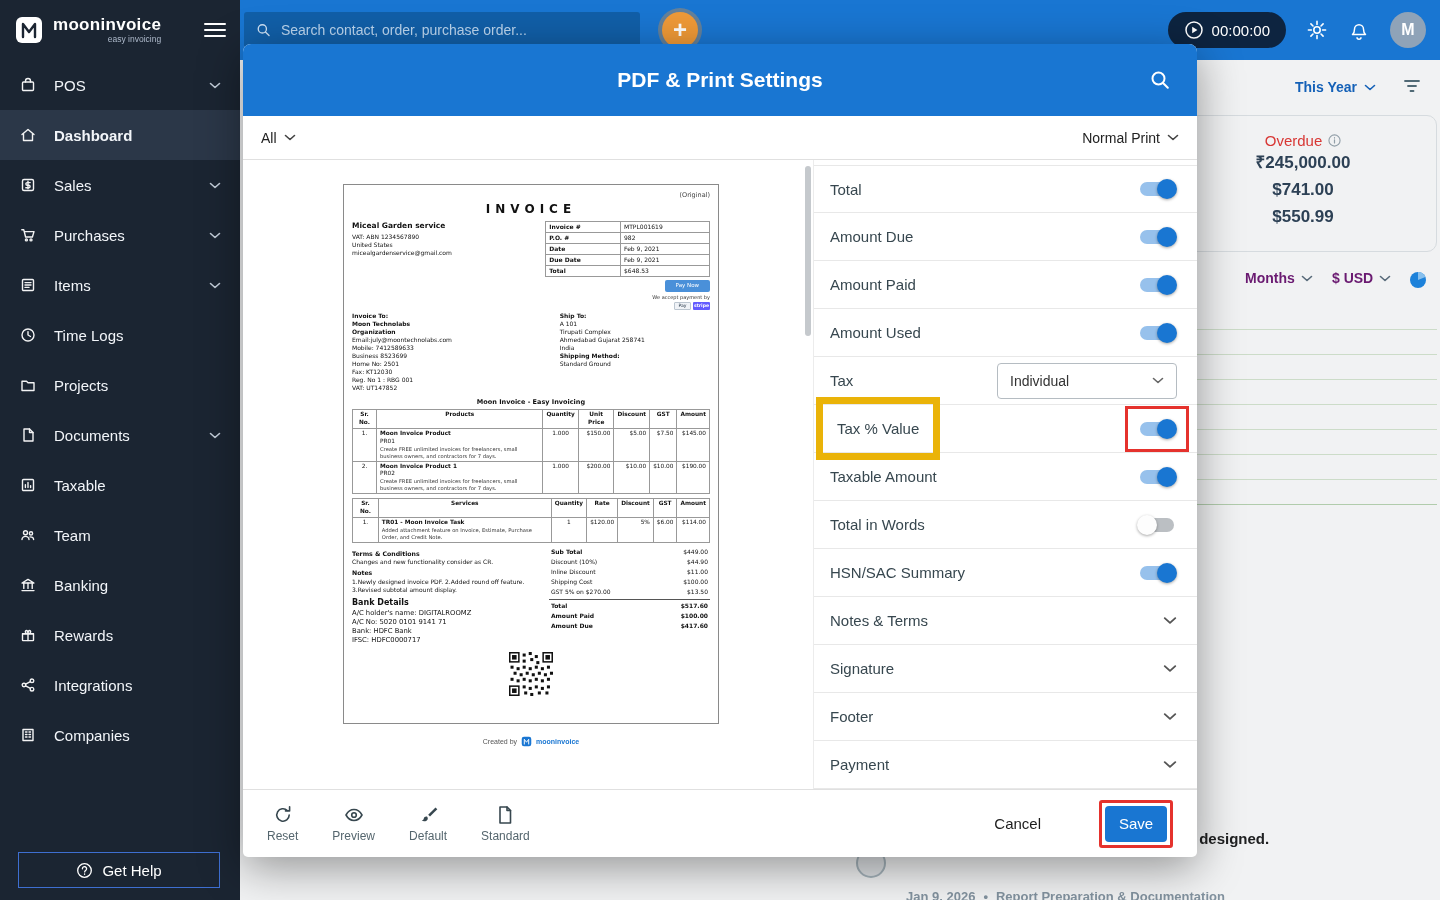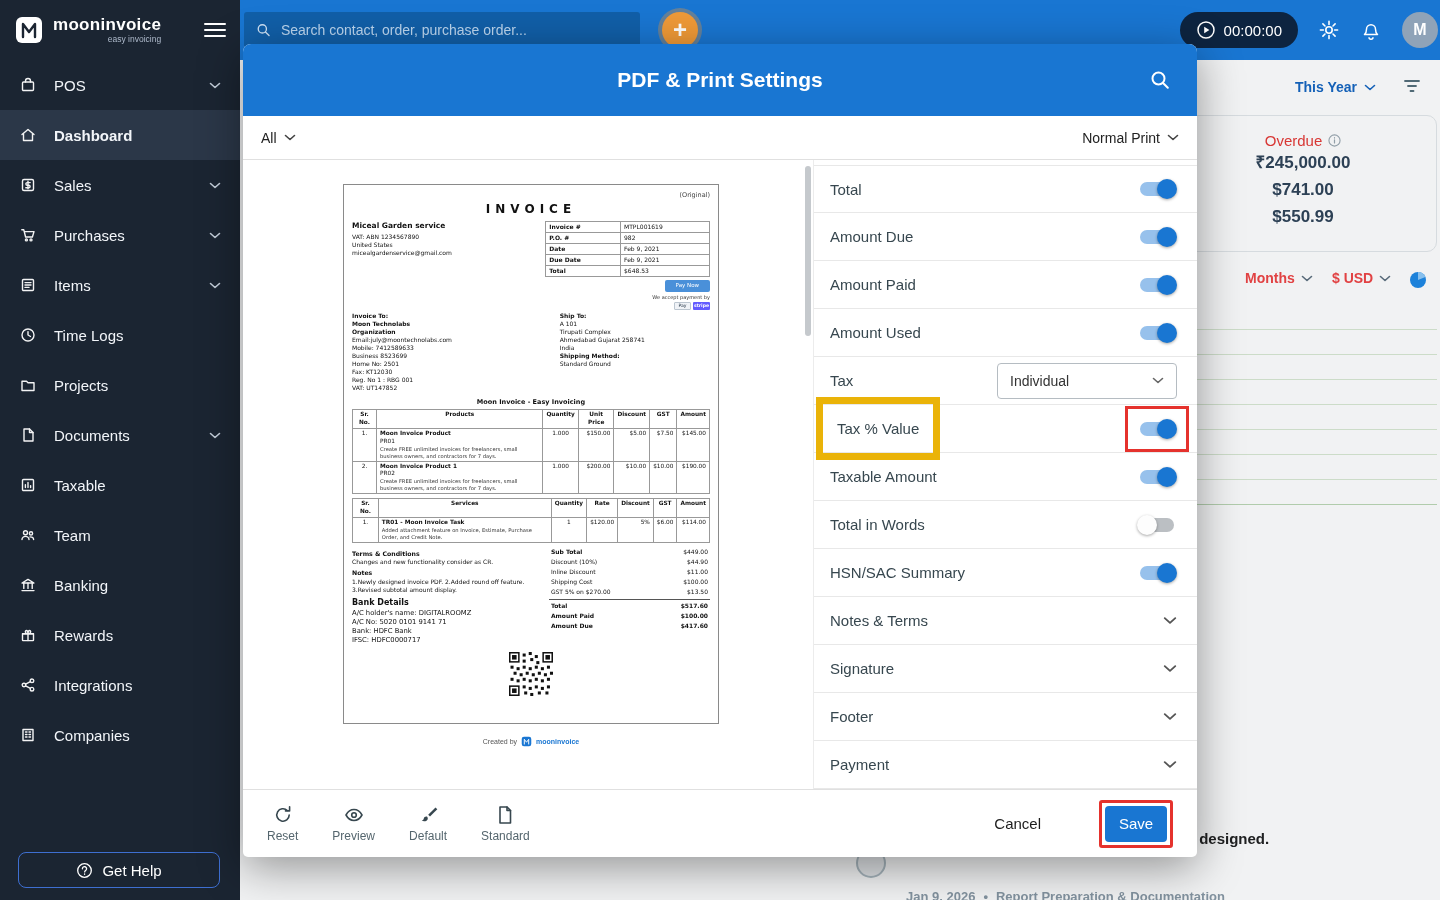--- a/index.html
+++ b/index.html
@@ -5,51 +5,51 @@
   *{margin:0;padding:0;box-sizing:border-box}
   html,body{width:1440px;height:900px;overflow:hidden;background:#fff;font-family:"Liberation Sans",sans-serif}
   .stage{position:relative;width:1440px;height:900px;overflow:hidden}
 
   
   .topbar{position:absolute;left:240px;top:0;width:1200px;height:60px;background:#1976d2;z-index:20;display:flex;align-items:center}
   .search{margin-left:4px;width:396px;height:36px;background:#115fa8;border-radius:3px;display:flex;align-items:center;padding:0 12px;gap:10px}
   .search input{background:transparent;border:none;outline:none;color:#fff;font-size:14px;width:100%}
   .search input::placeholder{color:#bcd6ef}
   .plus{width:36px;height:36px;border-radius:50%;background:#f09a37;margin-left:22px;display:flex;align-items:center;justify-content:center;color:#fff;font-size:24px;font-weight:bold;box-shadow:0 0 0 4px rgba(242,153,55,.35);cursor:pointer;line-height:1}
-  .top-right{margin-left:auto;display:flex;align-items:center;gap:20px;padding-right:2px}
+  .top-right{margin-left:auto;display:flex;align-items:center;gap:20px;padding-right:14px}
   .timer{height:36px;background:#0d2440;border-radius:18px;display:flex;align-items:center;gap:8px;padding:0 16px;font-size:15px;color:#fff;cursor:pointer}
   .topicon{width:22px;height:22px;cursor:pointer}
   .avatar{width:36px;height:36px;border-radius:50%;background:#8fa3b8;color:#fff;font-weight:bold;font-size:16px;display:flex;align-items:center;justify-content:center;cursor:pointer}
 
   
   .sidebar{position:absolute;left:0;top:0;width:240px;height:900px;background:#1b2532;z-index:30;color:#fff}
   .side-head{height:60px;display:flex;align-items:center;padding:0 14px;gap:9px}
   .logo-mark{width:30px;height:30px;flex:none}
   .logo-text{display:flex;flex-direction:column;line-height:1}
   .logo-text .big{font-size:17px;font-weight:bold;letter-spacing:.3px}
   .logo-text .small{font-size:8.5px;color:#aebacb;text-align:right;margin-top:2px}
   .burger{margin-left:auto;cursor:pointer}
   .nav-item{height:50px;display:flex;align-items:center;padding:0 19px;gap:17px;font-size:15px;color:#f2f5f9;cursor:pointer}
   .nav-item.active{background:#2b3748;font-weight:bold}
   .nav-item .chev{margin-left:auto}
   .ic{width:18px;height:18px;stroke:#fff;fill:none;stroke-width:1.4;stroke-linecap:round;stroke-linejoin:round;opacity:.95;flex:none}
   .chev{width:12px;height:7px;stroke:#c2ccd8;fill:none;stroke-width:1.6;stroke-linecap:round;stroke-linejoin:round}
-  .get-help{position:absolute;left:18px;right:20px;bottom:12px;height:36px;border:1px solid #3e6fd1;border-radius:8px;display:flex;align-items:center;justify-content:center;gap:9px;font-size:15px;color:#fff;cursor:pointer}
+  .get-help{position:absolute;left:18px;right:20px;bottom:12px;height:36px;border:1px solid #3e6fd1;border-radius:0;display:flex;align-items:center;justify-content:center;gap:9px;font-size:15px;color:#fff;cursor:pointer}
 
   
   .dash{position:absolute;left:240px;top:60px;width:1200px;height:840px;background:#fff;z-index:1}
   .period{position:absolute;top:19px;left:1055px;color:#1565c0;font-weight:bold;font-size:14px;display:flex;gap:7px;align-items:center;cursor:pointer}
   .period .chev{stroke:#1565c0}
   .filter-ic{position:absolute;top:17px;left:1162px;cursor:pointer}
   .overdue-card{position:absolute;left:720px;top:55px;width:477px;height:137px;border:1px solid #e3e7ea;border-radius:10px;background:#fff}
   .overdue-col{position:absolute;right:28px;top:16px;width:210px;text-align:center}
   .overdue-label{color:#e53935;font-size:15px;display:flex;align-items:center;justify-content:center;gap:6px}
   .overdue-amt{font-size:17px;font-weight:bold;color:#2f4358;line-height:27px}
   .months-row{position:absolute;top:205px;left:720px;width:477px;height:30px}
-  .mr-item{position:absolute;top:5px;display:flex;align-items:center;gap:6px;color:#ef4444;font-size:14px;font-weight:bold;cursor:pointer}
+  .mr-item{position:absolute;top:5px;display:flex;align-items:center;gap:6px;color:#701a75;font-size:14px;font-weight:bold;cursor:pointer}
   .mr-item .chev{stroke:#5d6f7e}
   .grid-lines{position:absolute;left:720px;top:245px;width:477px}
   .gl{height:25px;border-bottom:1px solid #d8e8d2}
   .gl.dark{border-bottom-color:#bcd7b4}
   .act-avatar{position:absolute;left:616px;top:788px;width:30px;height:30px;border-radius:50%;border:2px solid #b0bec5;background:#eceff1}
   .act-line1{position:absolute;left:905px;top:770px;font-size:15px;font-weight:bold;color:#212121}
   .act-line1 .lnk{color:#1565c0;cursor:pointer}
   .act-line2{position:absolute;left:666px;top:829px;font-size:13px;font-weight:bold;color:#8a9aa6;display:flex;gap:8px;align-items:center}
 
   .backdrop{position:absolute;left:240px;top:60px;right:0;bottom:0;background:rgba(20,30,45,.06);z-index:5}

